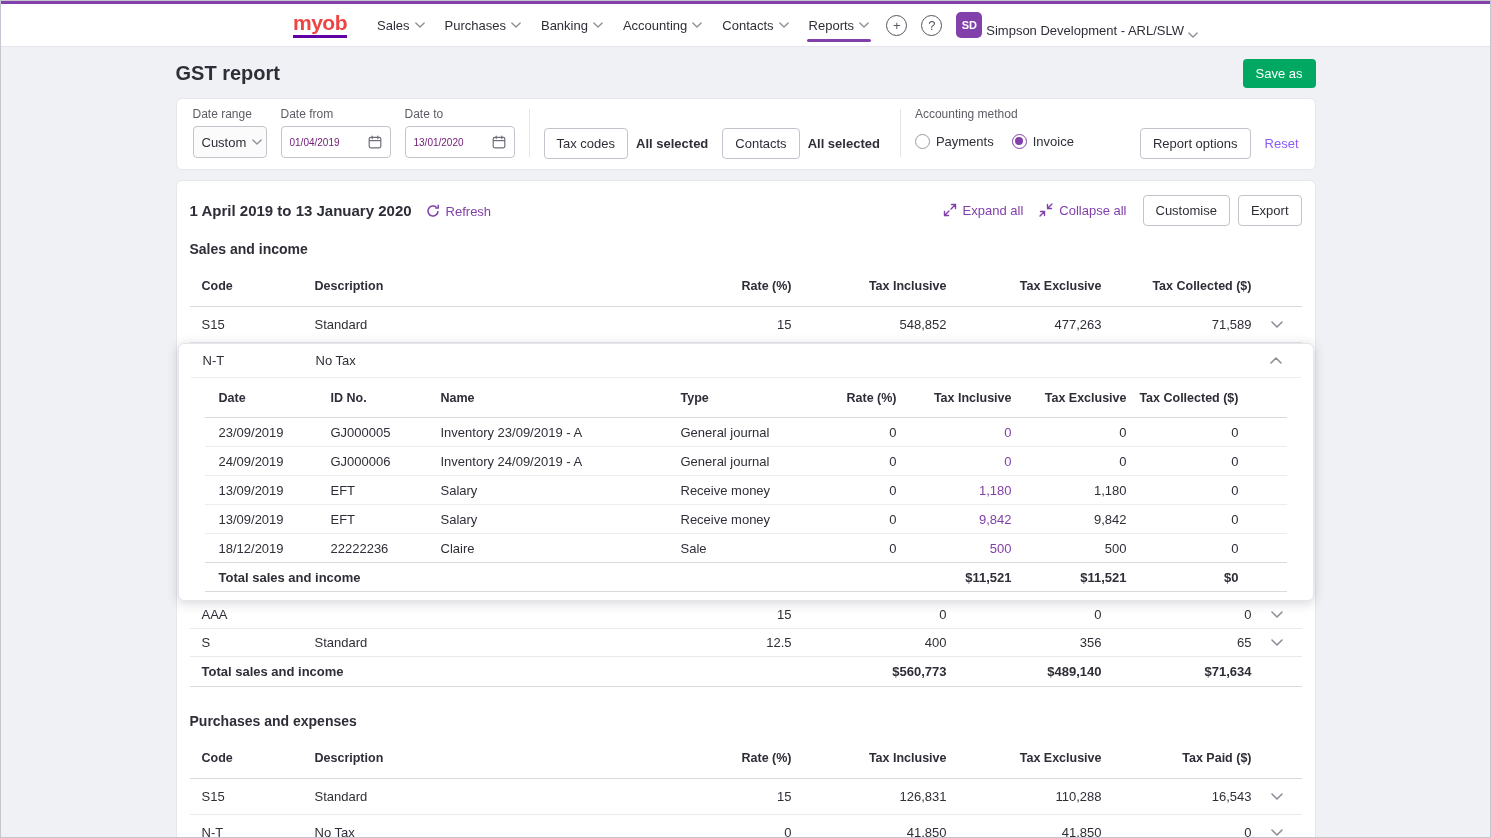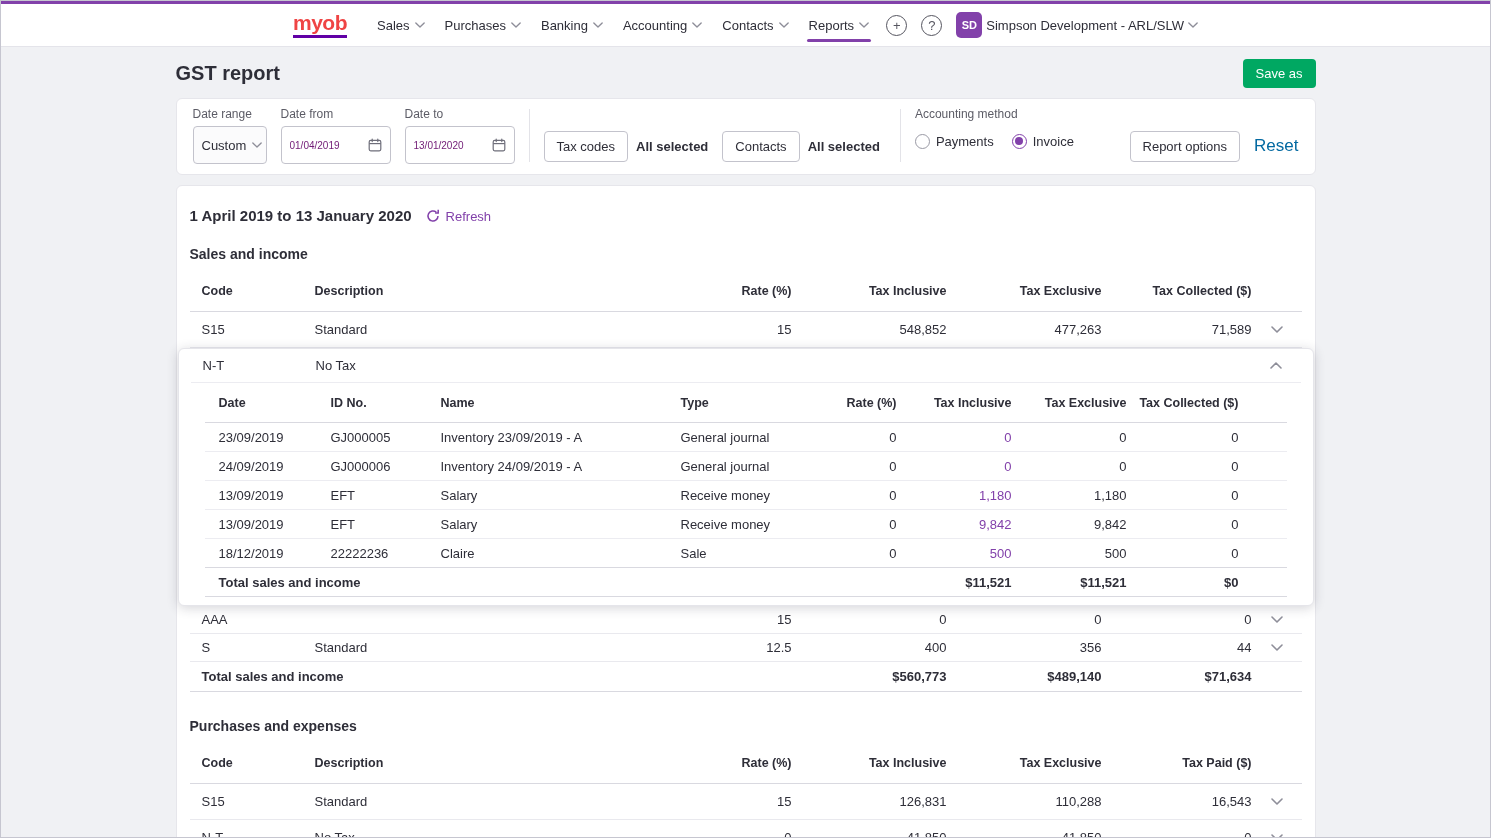--- a/index.html
+++ b/index.html
@@ -10,48 +10,48 @@
   .topbar{height:43px;background:#fff;border-bottom:1px solid #e4e4ea}
   .nav-inner{width:905px;margin:0 auto;height:100%;display:flex;align-items:center}
   .logo{font-weight:bold;font-size:21px;color:#ef4444;letter-spacing:-0.5px;line-height:1;border-bottom:3px solid #6100a5;padding-bottom:2px;cursor:pointer}
   .nav-items{display:flex;height:100%;margin-left:20px}
   .nav-item{position:relative;display:flex;align-items:center;gap:5px;padding:8px 10px;font-size:13px;cursor:pointer;white-space:nowrap}
   .nav-item .chev{color:#8e8e99;display:flex}
   .nav-item.active::after{content:"";position:absolute;left:8px;right:8px;bottom:4px;height:3px;background:#8241aa;border-radius:2px}
   .nav-right{margin-left:auto;display:flex;align-items:center;gap:14px}
   .circle-icon{width:21px;height:21px;border:1.5px solid #55555f;border-radius:50%;display:flex;align-items:center;justify-content:center;font-size:13px;color:#55555f;cursor:pointer;line-height:1}
   .avatar{width:26px;height:26px;border-radius:5px;background:#8241aa;color:#fff;font-size:11px;font-weight:bold;display:flex;align-items:center;justify-content:center}
-  .company{font-size:13px;display:flex;align-items:center;gap:4px;cursor:pointer;white-space:nowrap}
+  .company{font-size:13px;display:flex;align-items:flex-end;gap:4px;cursor:pointer;white-space:nowrap}
   .company .chev{color:#8e8e99;display:flex}
 
   .content{width:1140px;margin:0 auto}
   .title-row{display:flex;justify-content:space-between;align-items:center;margin:12px 0 10px}
   .page-title{font-size:20px;font-weight:600;margin:0}
   .btn-green{background:#00a862;color:#fff;border:none;border-radius:4px;font-size:13px;padding:7px 13px;cursor:pointer;font-family:Liberation Sans, sans-serif}
 
   .card{background:#fff;border:1px solid #e6e6eb;border-radius:6px}
   .filter-card{display:flex;align-items:stretch;padding:8px 16px 10px;gap:14px}
   .fgroup{display:flex;flex-direction:column}
   .flabel{font-size:12px;color:#5c5c66;margin-bottom:5px;white-space:nowrap}
-  .select,.inputbox{display:flex;align-items:center;justify-content:space-between;border:1px solid #c3c3cc;border-radius:4px;height:38px;padding:0 8px;font-size:13px;background:#fff;cursor:pointer;gap:6px}
+  .select,.inputbox{display:flex;align-items:center;justify-content:space-between;border:1px solid #c3c3cc;border-radius:4px;height:32px;padding:0 8px;font-size:13px;background:#fff;cursor:pointer;gap:6px}
   .select{width:74px;background:#fbfbfc}
   .inputbox{width:110px}
   .inputbox input{border:none;outline:none;width:72px;font-size:10px;font-family:inherit;color:#701a75;padding:0;background:transparent}
   .cal-btn{display:flex;color:#6e6e7a;cursor:pointer}
   .chips-row,.right-actions{display:flex;align-items:center;gap:8px;margin-top:21px}
   .btn{background:#fff;border:1px solid #c3c3cc;border-radius:4px;font-size:13px;padding:7px 12px;color:#2e2e38;cursor:pointer;white-space:nowrap;font-family:inherit}
   .sel-status{font-size:13px;font-weight:700;margin-right:6px;white-space:nowrap}
   .vdiv{width:1px;background:#e3e3e8;margin:2px 0}
   .radio-row{display:flex;align-items:center;gap:18px;height:30px}
   .radio{display:flex;align-items:center;gap:6px;font-size:13px;cursor:pointer}
   .radio-circle{width:15px;height:15px;border:1.5px solid #9a9aa5;border-radius:50%;position:relative;flex:none}
   .radio.selected .radio-circle{border-color:#8241aa}
   .radio.selected .radio-circle::after{content:"";position:absolute;inset:2.5px;background:#8241aa;border-radius:50%}
   .right-actions{margin-left:auto;gap:14px}
-  .link{color:#0369a1;font-size:17px;cursor:pointer;white-space:nowrap}
+  .link{color:#8b5cf6;font-size:13px;cursor:pointer;white-space:nowrap}
   .icon-link{display:flex;align-items:center;gap:6px;color:#8241aa;font-size:13px;cursor:pointer;white-space:nowrap}
 
   .report-card{margin-top:10px;padding:14px 13px 24px;border-radius:6px}
   .report-toolbar{display:flex;align-items:center;height:30px}
   .period{font-size:15px;font-weight:700;margin:0}
   .toolbar-left{display:flex;align-items:flex-end;gap:14px}
   .toolbar-right{margin-left:auto;display:flex;align-items:center;gap:16px}
   .toolbar-right .btn{margin-left:0}
   .btn-pair{display:flex;gap:8px}
   .section-heading{font-size:14px;font-weight:700;margin:16px 0 8px}
@@ -230,20 +230,42 @@
           <h2 class="period">1 April 2019 to 13 January 2020</h2>
           <span class="icon-link">
             <span style="display:flex">
                 <svg width="14" height="14" viewBox="0 0 14 14">
                   <path d="M12 7a5 5 0 1 1-1.7-3.75" fill="none" stroke="currentColor" stroke-width="1.5"></path>
                   <path d="M12.2 0.8v3.1h-3.1" fill="none" stroke="currentColor" stroke-width="1.5"></path>
                 </svg>
               </span>
             <span>Refresh</span>
           </span>
+        </div>
+        <div class="toolbar-right">
+          <span class="icon-link">
+            <span style="display:flex">
+                <svg width="14" height="14" viewBox="0 0 14 14">
+                  <path d="M8.5 1.5h4v4M12.5 1.5L8 6M5.5 12.5h-4v-4M1.5 12.5L6 8" stroke="currentColor" stroke-width="1.4" fill="none" stroke-linecap="round"></path>
+                </svg>
+              </span>
+            <span>Expand all</span>
+          </span>
+          <span class="icon-link">
+            <span style="display:flex">
+                <svg width="14" height="14" viewBox="0 0 14 14">
+                  <path d="M12.5 5.5h-4v-4M8.5 5.5L13 1M1.5 8.5h4v4M5.5 8.5L1 13" stroke="currentColor" stroke-width="1.4" fill="none" stroke-linecap="round"></path>
+                </svg>
+              </span>
+            <span>Collapse all</span>
+          </span>
+          <div class="btn-pair">
+            <button class="btn">Customise</button>
+            <button class="btn">Export</button>
+          </div>
         </div>
       </div>
 
       <h3 class="section-heading">Sales and income</h3>
 
       <div>
         <div class="trow thead">
           <div class="cell">Code</div>
           <div class="cell">Description</div>
           <div class="cell num">Rate (%)</div>
@@ -368,21 +390,21 @@
                 <path d="M1 1l5 5 5-5" fill="none" stroke="currentColor" stroke-width="1.6" stroke-linecap="round" stroke-linejoin="round"></path>
               </svg>
             </div>
         </div>
         <div class="trow data-row compact">
           <div class="cell">S</div>
           <div class="cell">Standard</div>
           <div class="cell num">12.5</div>
           <div class="cell num">400</div>
           <div class="cell num">356</div>
-          <div class="cell num">44</div>
+          <div class="cell num">65</div>
           <div class="cell chev-cell">
               <svg width="12" height="7" viewBox="0 0 12 7">
                 <path d="M1 1l5 5 5-5" fill="none" stroke="currentColor" stroke-width="1.6" stroke-linecap="round" stroke-linejoin="round"></path>
               </svg>
             </div>
         </div>
 
         <div class="trow total-row">
           <div class="cell span2">Total sales and income</div>
           <div class="cell"></div>

